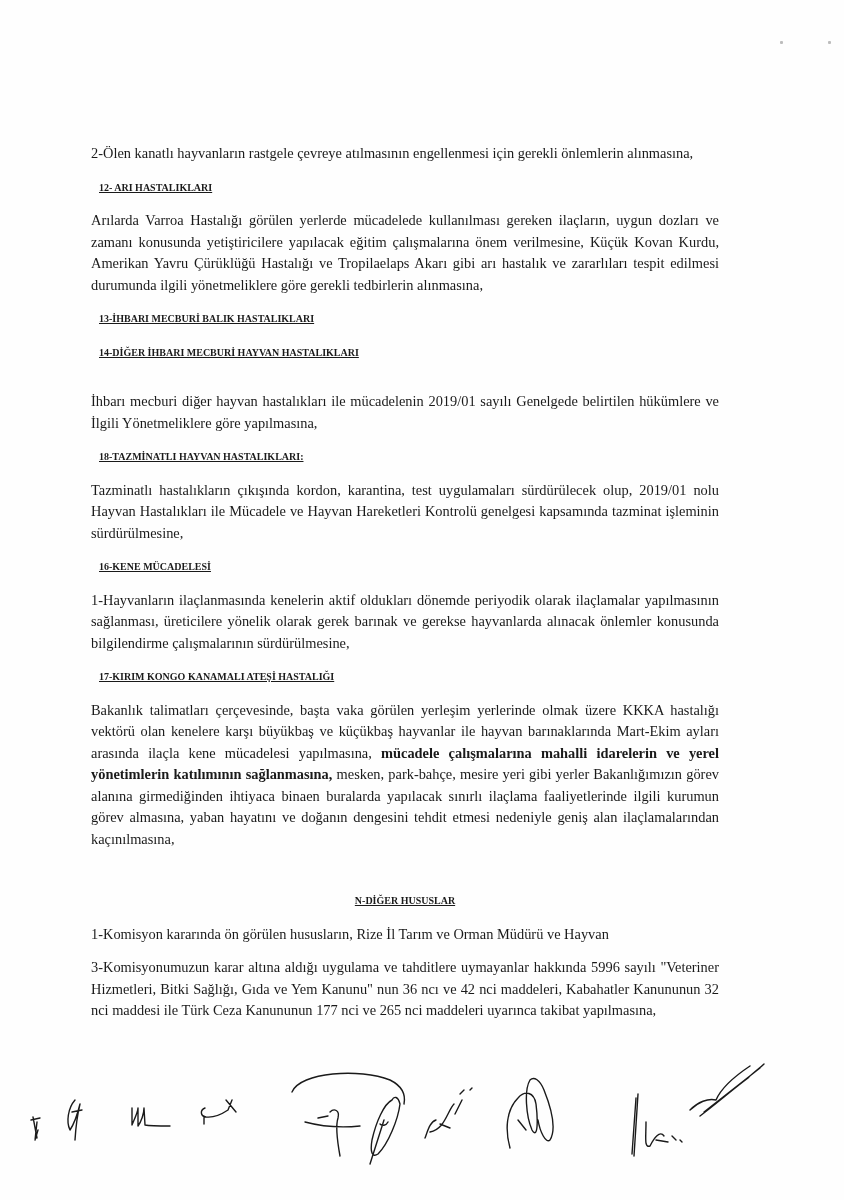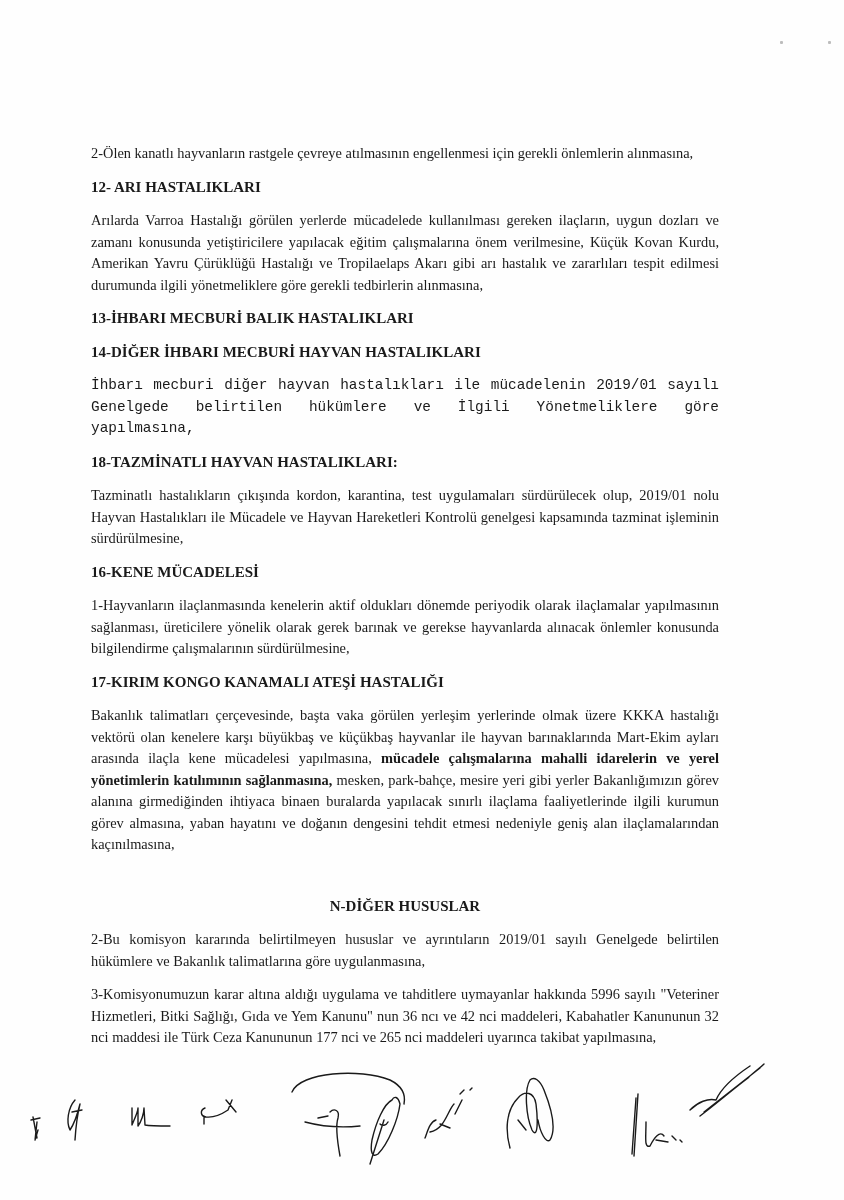--- a/index.html
+++ b/index.html
@@ -3,54 +3,54 @@
 <meta charset="utf-8">
 <style>
   html, body { margin: 0; padding: 0; background: #ffffff; }
   body { width: 844px; height: 1200px; position: relative; overflow: hidden;
          font-family: "Liberation Serif", "DejaVu Serif", serif; color: #1a1a1a; }
   .page { position: absolute; left: 0; top: 0; width: 844px; height: 1200px; background: #fefefe; }
   .scan-mark { position: absolute; width: 3px; height: 3px; background: #bdbdbd; border-radius: 1px; }
   .content { position: absolute; left: 91px; top: 143px; width: 628px; font-size: 14.4px; line-height: 21.5px; }
   .p { margin: 0; }
   .just { text-align: justify; text-align-last: left; }
-  .h { font-weight: bold; font-size: 15px; margin: 0; }
+  .h { font-weight: bold; font-size: 10px; margin: 8px; text-decoration: underline; }
   .b { font-weight: bold; }
   .signatures { position: absolute; left: 0; top: 1060px; width: 844px; height: 140px; }
   .signatures svg { position: absolute; left: 0; top: 0; }
 </style>
 </head>
 <body>
 
 <div class="page">
   <span class="scan-mark" style="left:780px;top:41px;"></span>
   <span class="scan-mark" style="left:828px;top:41px;"></span>
 
   <div class="content">
     <p class="p">2-Ölen kanatlı hayvanların rastgele çevreye atılmasının engellenmesi için gerekli önlemlerin alınmasına,</p>
 
     <p class="h" style="margin-top:12px;">12- ARI HASTALIKLARI</p>
     <p class="p just" style="margin-top:12px;">Arılarda Varroa Hastalığı görülen yerlerde mücadelede kullanılması gereken ilaçların, uygun dozları ve zamanı konusunda yetiştiricilere yapılacak eğitim çalışmalarına önem verilmesine, Küçük Kovan Kurdu, Amerikan Yavru Çürüklüğü Hastalığı ve Tropilaelaps Akarı gibi arı hastalık ve zararlıları tespit edilmesi durumunda ilgili yönetmeliklere göre gerekli tedbirlerin alınmasına,</p>
 
     <p class="h" style="margin-top:12px;">13-İHBARI MECBURİ BALIK HASTALIKLARI</p>
 
     <p class="h" style="margin-top:12px;">14-DİĞER İHBARI MECBURİ HAYVAN HASTALIKLARI</p>
-    <p class="p just" style="margin-top:12px;font-family:Liberation Mono, monospace;">İhbarı mecburi diğer hayvan hastalıkları ile mücadelenin 2019/01 sayılı Genelgede belirtilen hükümlere ve İlgili Yönetmeliklere göre yapılmasına,</p>
+    <p class="p just" style="margin-top:28px;">İhbarı mecburi diğer hayvan hastalıkları ile mücadelenin 2019/01 sayılı Genelgede belirtilen hükümlere ve İlgili Yönetmeliklere göre yapılmasına,</p>
 
     <p class="h" style="margin-top:12px;">18-TAZMİNATLI HAYVAN HASTALIKLARI:</p>
     <p class="p just" style="margin-top:12px;">Tazminatlı hastalıkların çıkışında kordon, karantina, test uygulamaları sürdürülecek olup, 2019/01 nolu Hayvan Hastalıkları ile Mücadele ve Hayvan Hareketleri Kontrolü genelgesi kapsamında tazminat işleminin sürdürülmesine,</p>
 
     <p class="h" style="margin-top:12px;">16-KENE MÜCADELESİ</p>
     <p class="p just" style="margin-top:12px;">1-Hayvanların ilaçlanmasında kenelerin aktif oldukları dönemde periyodik olarak ilaçlamalar yapılmasının sağlanması, üreticilere yönelik olarak gerek barınak ve gerekse hayvanlarda alınacak önlemler konusunda bilgilendirme çalışmalarının sürdürülmesine,</p>
 
     <p class="h" style="margin-top:12px;">17-KIRIM KONGO KANAMALI ATEŞİ HASTALIĞI</p>
     <p class="p just" style="margin-top:12px;"><span>Bakanlık talimatları çerçevesinde, başta vaka görülen yerleşim yerlerinde olmak üzere KKKA hastalığı   vektörü olan kenelere karşı büyükbaş ve küçükbaş hayvanlar ile hayvan barınaklarında Mart-Ekim ayları arasında ilaçla kene mücadelesi yapılmasına, </span><span class="b">mücadele çalışmalarına mahalli idarelerin ve yerel yönetimlerin katılımının sağlanmasına,</span><span> mesken, park-bahçe, mesire yeri gibi yerler Bakanlığımızın görev alanına girmediğinden ihtiyaca binaen buralarda yapılacak sınırlı ilaçlama faaliyetlerinde ilgili kurumun görev almasına, yaban hayatını ve doğanın dengesini tehdit etmesi nedeniyle geniş alan ilaçlamalarından  kaçınılmasına,</span></p>
 
     <p class="h" style="margin-top:40px;text-align:center;">N-DİĞER HUSUSLAR</p>
-    <p class="p just" style="margin-top:12px;">2-Bu komisyon kararında belirtilmeyen hususlar ve ayrıntıların 2019/01 sayılı Genelgede belirtilen hükümlere ve Bakanlık talimatlarına göre uygulanmasına,</p>
+    <p class="p" style="margin-top:12px;">1-Komisyon kararında ön görülen hususların, Rize İl  Tarım ve Orman Müdürü ve Hayvan</p>
     <p class="p just" style="margin-top:12px;">3-Komisyonumuzun karar altına aldığı uygulama ve tahditlere uymayanlar hakkında 5996 sayılı "Veteriner Hizmetleri, Bitki Sağlığı, Gıda ve Yem Kanunu" nun 36 ncı ve 42 nci maddeleri, Kabahatler Kanununun 32 nci maddesi ile Türk Ceza Kanununun 177 nci ve 265 nci maddeleri uyarınca takibat yapılmasına,</p>
   </div>
 
   <div class="signatures">
     <svg width="844" height="140" viewBox="0 0 844 140" fill="none" stroke="#1a1a1a" stroke-width="1.4" stroke-linecap="round" stroke-linejoin="round">
       <g>
         <path d="M33 57 L37 78 M31 60 L40 58 M37 62 L35 80 L38 70"></path>
       </g>
       <g>
         <path d="M75 40 C68 48 66 62 70 70 C74 64 78 52 80 44 C78 52 76 64 75 80 M72 52 L82 50"></path>

